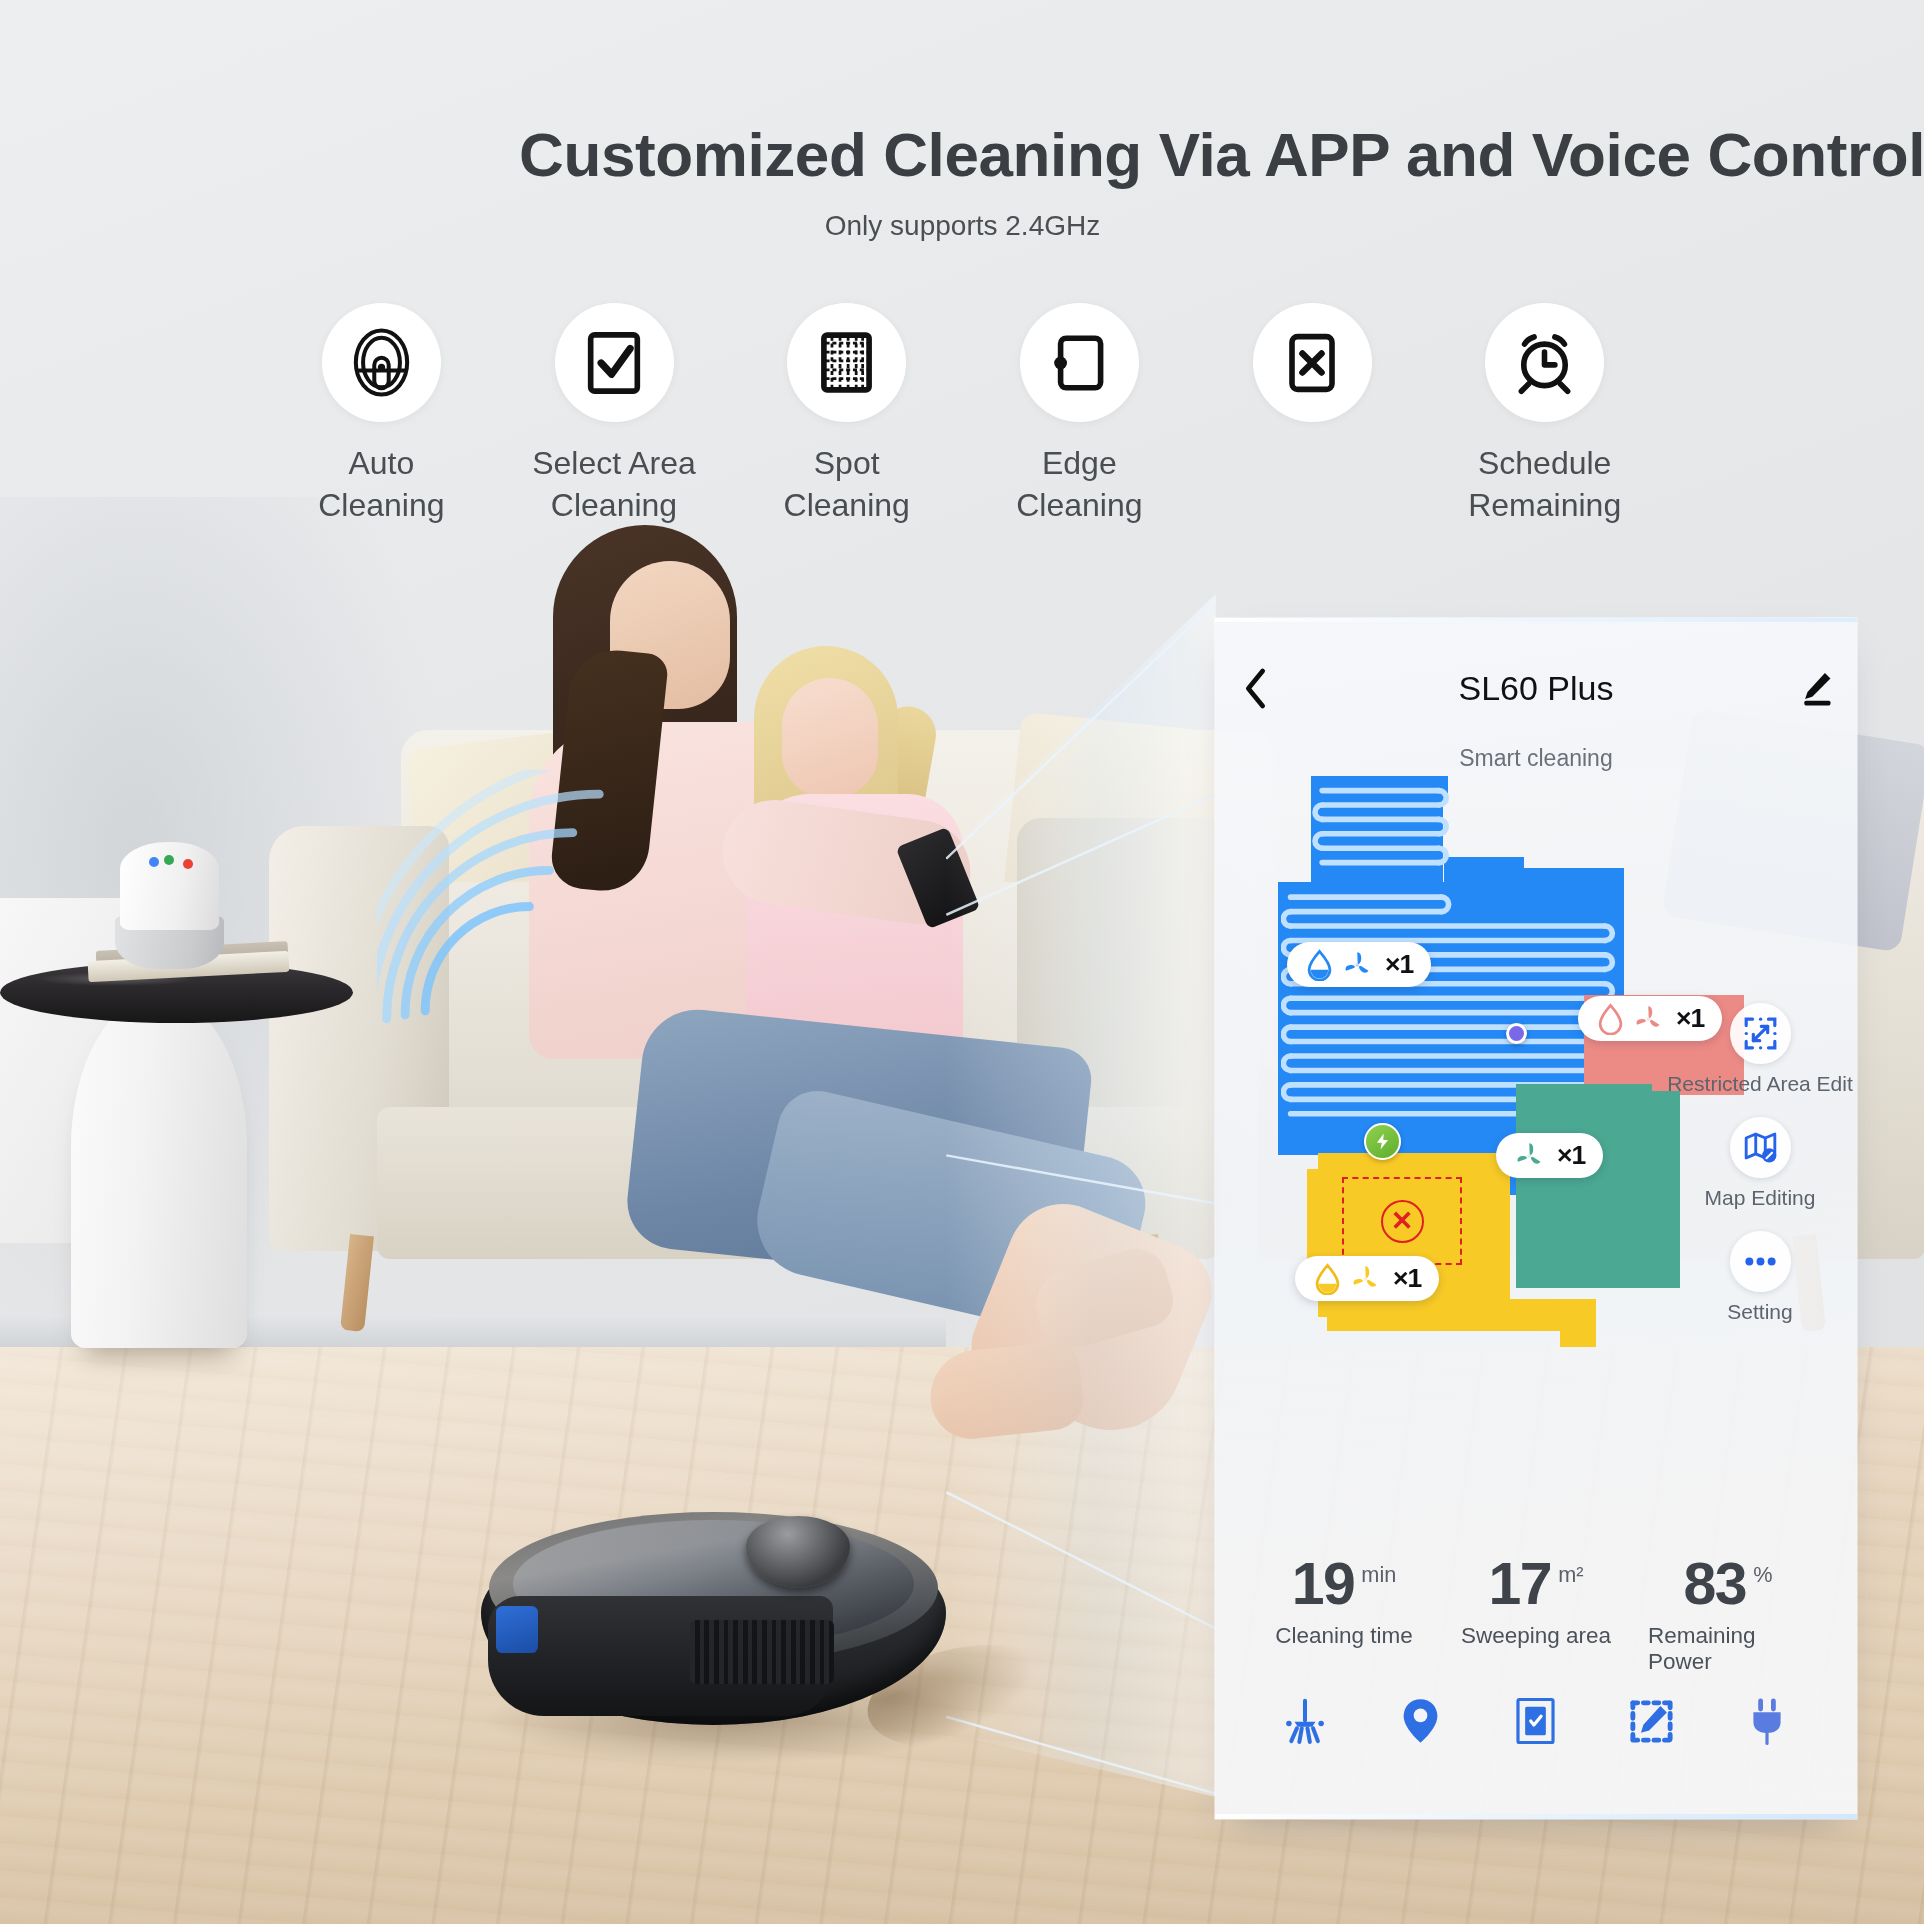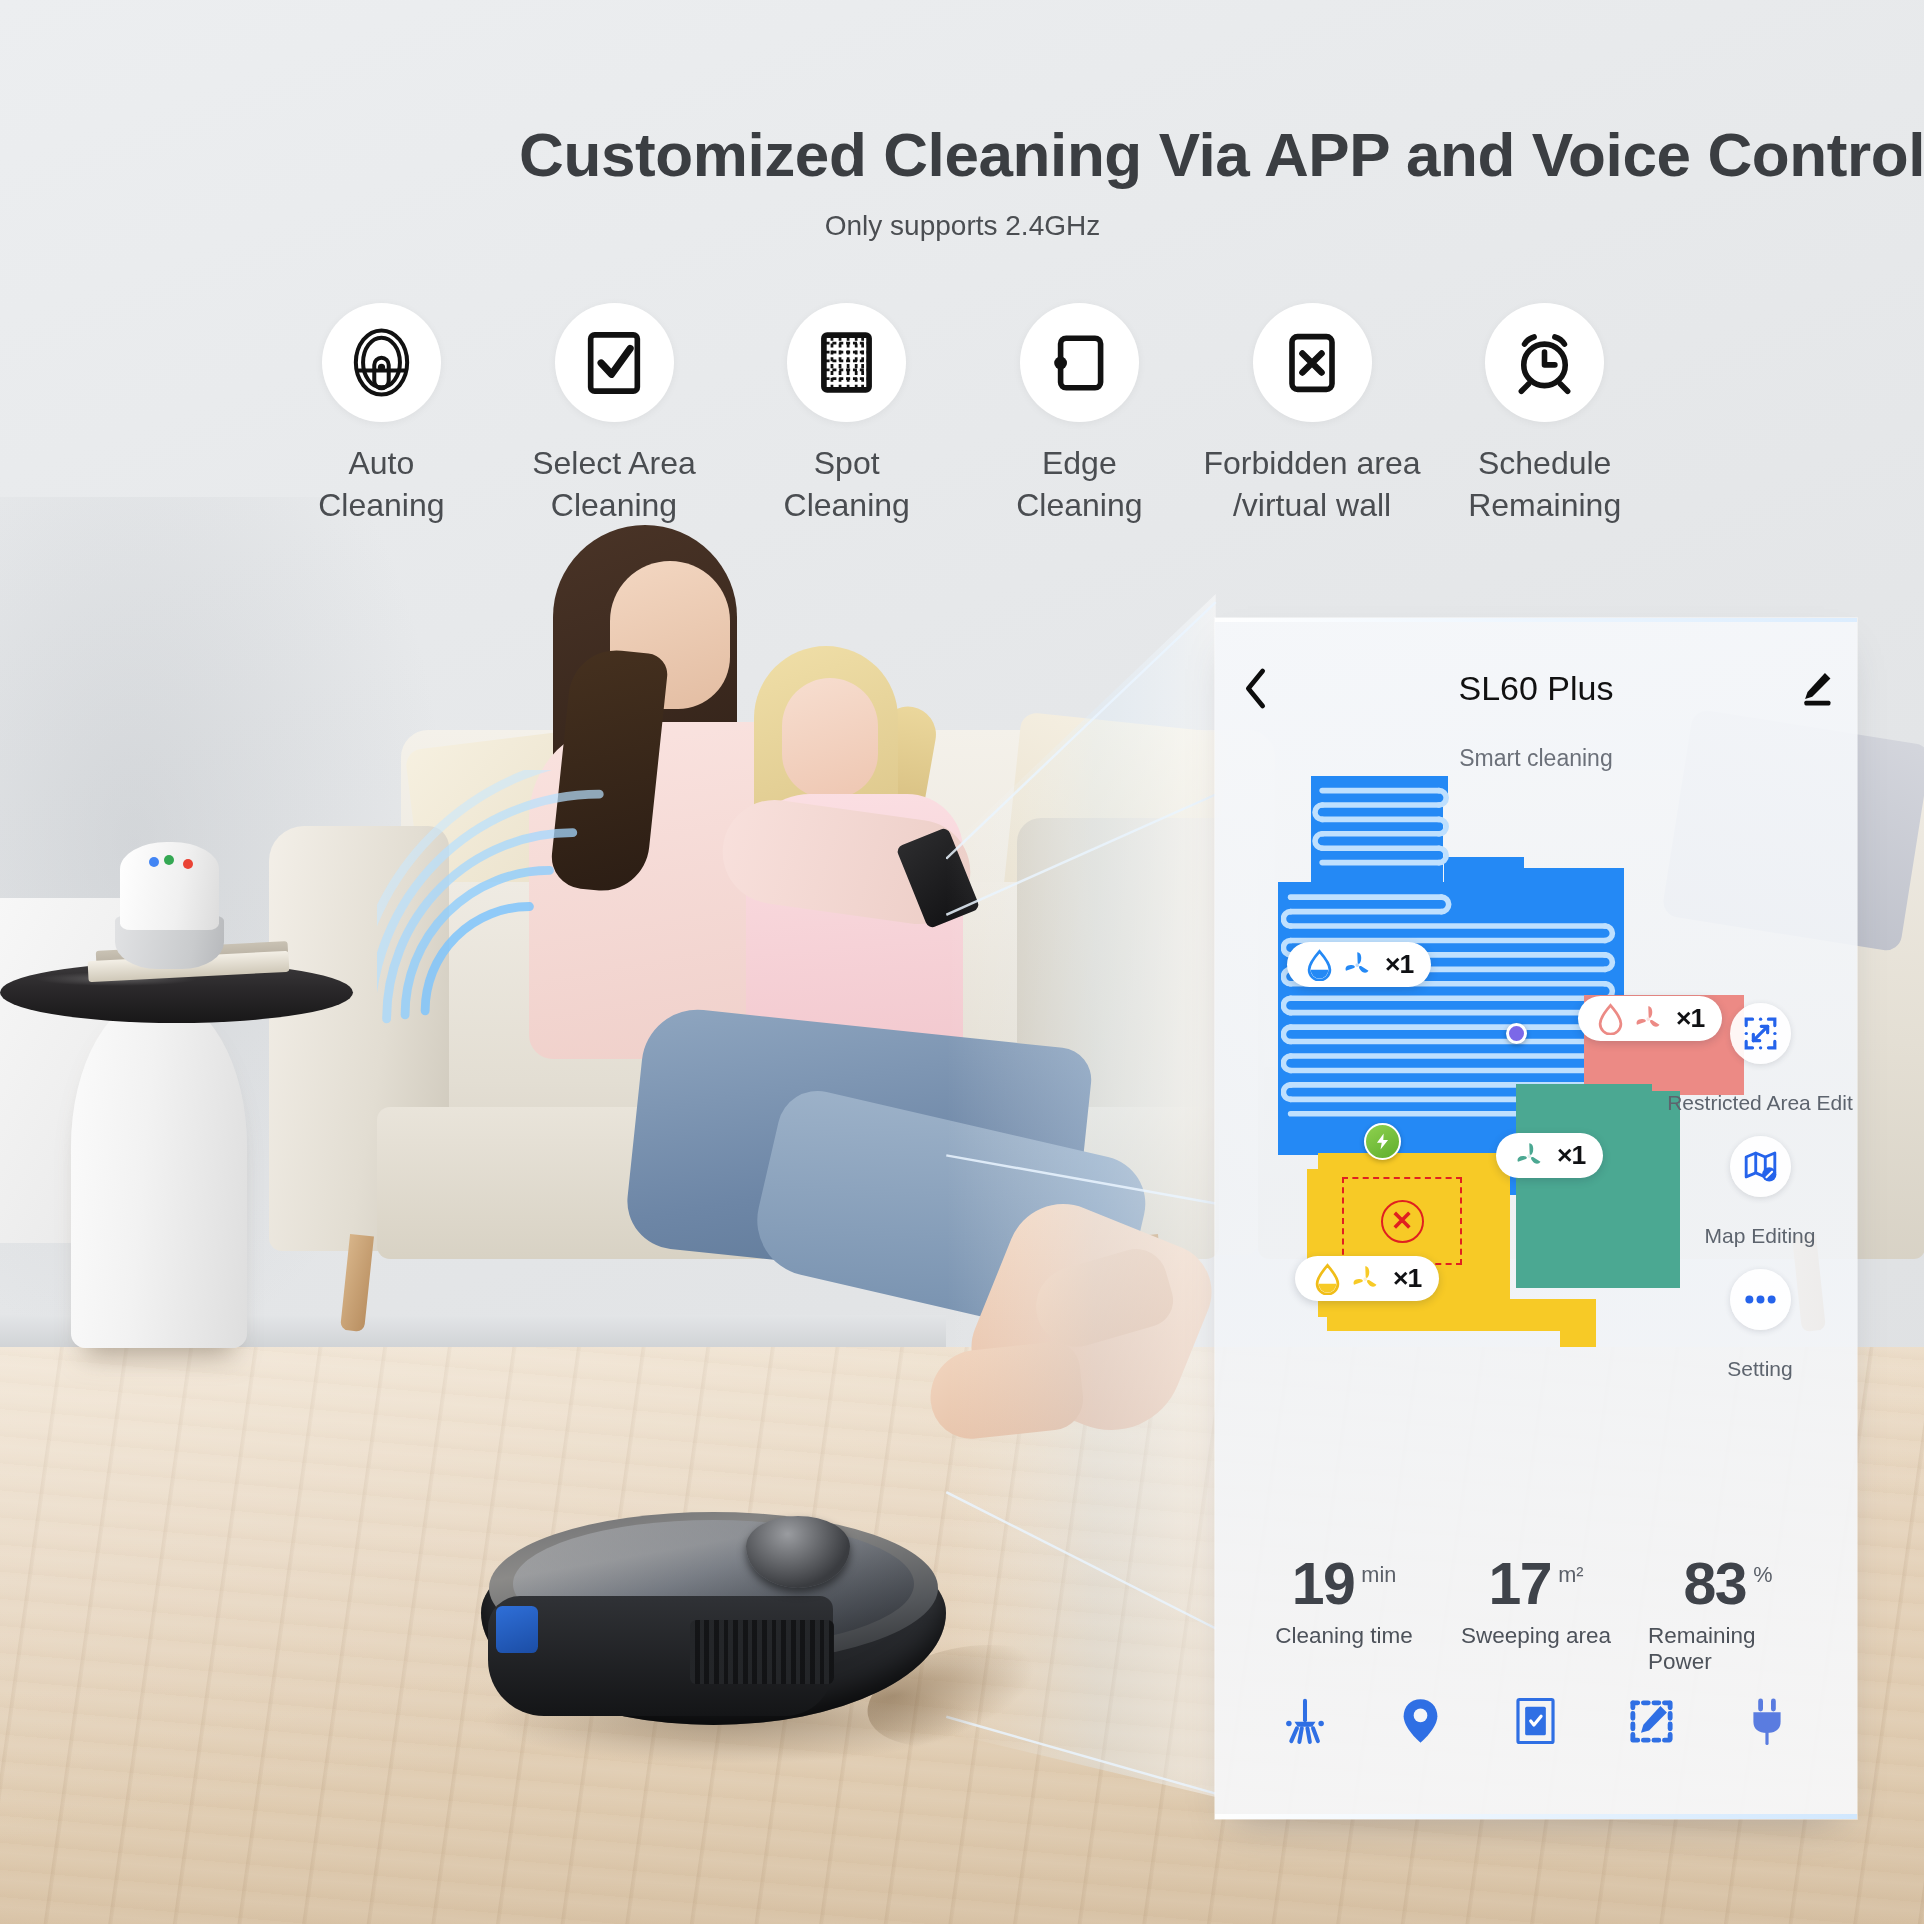--- a/index.html
+++ b/index.html
@@ -387,21 +387,21 @@
   }
 
   
   .tools { position:absolute; right:29px; top:385px; width:136px; }
   .tool { display:flex; flex-direction:column; align-items:center; margin-bottom:21px; }
   .tcircle {
     width:61px; height:61px; border-radius:50%; background:rgba(255,255,255,.92);
     display:flex; align-items:center; justify-content:center;
     box-shadow: 0 1.6px 6.4px rgba(40,50,70,.14);
   }
-  .tlabel { margin-top:27px; font-size:21px; color:#5d646e; white-space:nowrap; }
+  .tlabel { margin-top:8px; font-size:21px; color:#5d646e; white-space:nowrap; }
 
   
   .stats {
     position:absolute; left:0; top:938px; width:100%;
     display:flex; justify-content:space-around; align-items:flex-start; padding: 0 38px; gap: 10px;
   }
   .stat { display:flex; flex-direction:column; align-items:center; width:160px; }
   .stat-top { display:flex; align-items:flex-start; }
   .stat-val { font-size:59px; font-weight:bold; color:#3f434a; line-height:.95; letter-spacing:-1.6px; }
   .stat-unit { font-size:21.7px; color:#5b6069; margin-left:7.2px; margin-top:6.4px; }
@@ -566,22 +566,20 @@
 Cleaning</div>
   </div>
 
   <div class="feature">
     <div class="fcircle">
       <svg width="72" height="72" viewBox="0 0 90 90">
         <rect x="20" y="12" width="50" height="66" rx="7" fill="none" stroke="#111" stroke-width="7"></rect>
         <path d="M33 33 L57 57 M57 33 L33 57" stroke="#111" stroke-width="8" stroke-linecap="round"></path>
       </svg>
     </div>
-    <div class="flabel">Forbidden area
-/virtual wall</div>
   </div>
 
   <div class="feature">
     <div class="fcircle">
       <svg width="75" height="75" viewBox="0 0 94 94">
         <circle cx="47" cy="50" r="26" fill="none" stroke="#111" stroke-width="7"></circle>
         <path d="M22 24 A 20 20 0 0 1 34 15" fill="none" stroke="#111" stroke-width="7" stroke-linecap="round"></path>
         <path d="M72 24 A 20 20 0 0 0 60 15" fill="none" stroke="#111" stroke-width="7" stroke-linecap="round"></path>
         <path d="M27 74 L18 83 M67 74 L76 83" stroke="#111" stroke-width="7" stroke-linecap="round"></path>
         <path d="M47 34 L47 50 L60 50" fill="none" stroke="#111" stroke-width="7" stroke-linecap="round" stroke-linejoin="round"></path>

